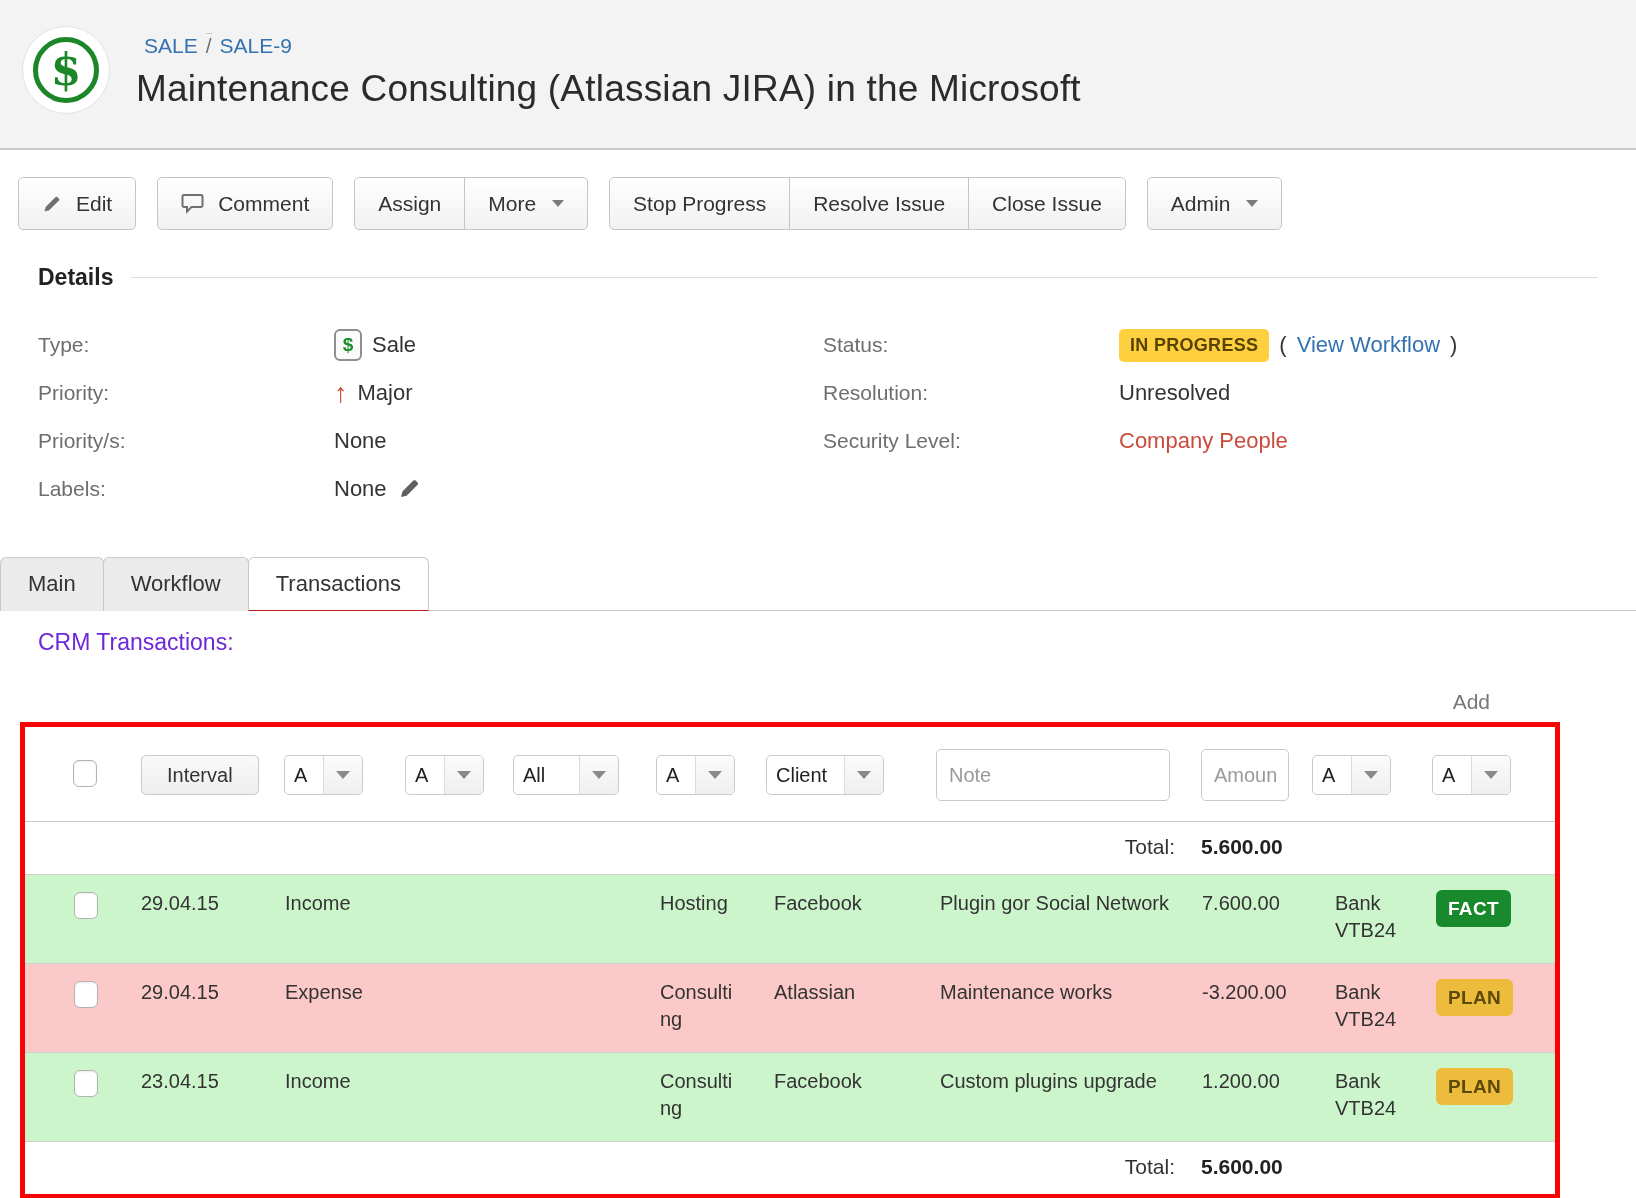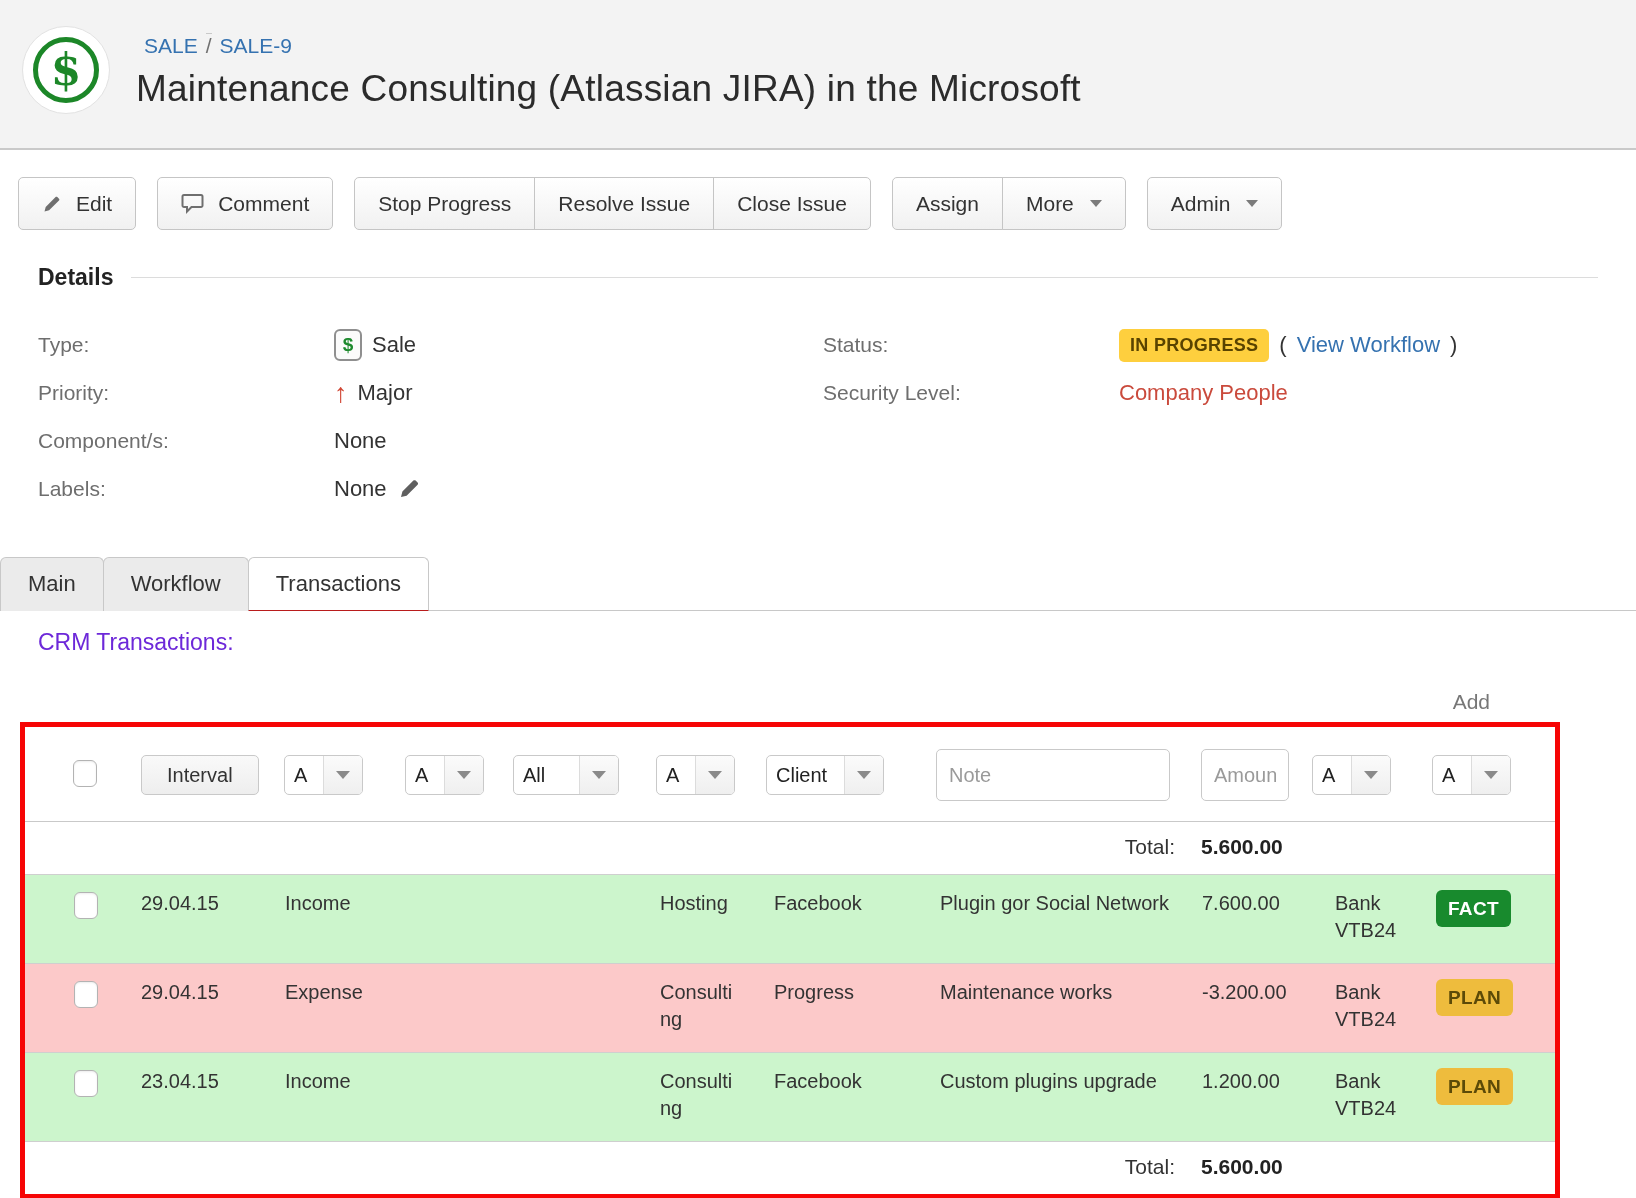--- a/index.html
+++ b/index.html
@@ -188,40 +188,40 @@
     <span class="icon-svg">
       <svg width="23" height="21" viewBox="0 0 23 21">
           <path d="M3 2h17a1.5 1.5 0 0 1 1.5 1.5v9A1.5 1.5 0 0 1 20 14h-9.5L6 18.5V14H3a1.5 1.5 0 0 1-1.5-1.5v-9A1.5 1.5 0 0 1 3 2z" fill="none" stroke="#6f6f6f" stroke-width="2"></path>
         </svg>
     </span>
     <span>Comment</span>
   </button>
 
   <div class="btn-group">
     <button class="btn">
+      <span>Assign</span>
+    </button>
+    <button class="btn">
+      <span>More</span>
+      <span class="caret"></span>
+    </button>
+  </div>
+
+  <div class="btn-group">
+    <button class="btn">
       <span>Stop Progress</span>
     </button>
     <button class="btn">
       <span>Resolve Issue</span>
     </button>
     <button class="btn">
       <span>Close Issue</span>
     </button>
   </div>
 
-  <div class="btn-group">
-    <button class="btn">
-      <span>Assign</span>
-    </button>
-    <button class="btn">
-      <span>More</span>
-      <span class="caret"></span>
-    </button>
-  </div>
-
   <button class="btn">
     <span>Admin</span>
     <span class="caret"></span>
   </button>
 </div>
 
 <div class="details-section">
   <div class="details-heading">
     <h2>Details</h2>
     <div class="rule"></div>
@@ -236,21 +236,21 @@
         </span>
       </div>
       <div class="detail-row">
         <span class="detail-label">Priority:</span>
         <span class="detail-value">
           <span class="priority-arrow">↑</span>
           <span>Major</span>
         </span>
       </div>
       <div class="detail-row">
-        <span class="detail-label">Component/s:</span>
+        <span class="detail-label">Priority/s:</span>
         <span class="detail-value">None</span>
       </div>
       <div class="detail-row">
         <span class="detail-label">Labels:</span>
         <span class="detail-value">
           <span>None</span>
           <span class="icon-svg">
             <svg width="24" height="24" viewBox="0 0 24 24">
                 <path d="M4 20l1.4-5.4 11-11c.6-.6 1.6-.6 2.2 0l2 2c.6.6.6 1.6 0 2.2l-11 11L4 20z" fill="#5f5f5f"></path>
               </svg>
@@ -262,20 +262,24 @@
       <div class="detail-row">
         <span class="detail-label">Status:</span>
         <span class="detail-value">
           <span class="status-badge">IN PROGRESS</span>
           <span>(</span>
             <a href="#" class="workflow-link">View Workflow</a>
             <span>)</span>
         </span>
       </div>
       <div class="detail-row">
+        <span class="detail-label">Resolution:</span>
+        <span class="detail-value">Unresolved</span>
+      </div>
+      <div class="detail-row">
         <span class="detail-label">Security Level:</span>
         <span class="detail-value security-value">Company People</span>
       </div>
     </div>
   </div>
 </div>
 
 <div class="tabbar">
   <div class="tab">Main</div>
   <div class="tab">Workflow</div>
@@ -383,21 +387,21 @@
     <div class="tcell cell-status"><span class="tx-badge badge-fact">FACT</span></div>
   </div>
 
   <div class="trow t-row row-expense">
     <div class="tcell"><span class="checkbox"></span></div>
     <div class="tcell cell-date">29.04.15</div>
     <div class="tcell">Expense</div>
     <div class="tcell"></div>
     <div class="tcell"></div>
     <div class="tcell cell-category">Consulting</div>
-    <div class="tcell cell-client">Progress</div>
+    <div class="tcell cell-client">Atlassian</div>
     <div class="tcell cell-note">Maintenance works</div>
     <div class="tcell cell-amount">-3.200.00</div>
     <div class="tcell cell-account">Bank VTB24</div>
     <div class="tcell cell-status"><span class="tx-badge badge-plan">PLAN</span></div>
   </div>
 
   <div class="trow t-row row-income">
     <div class="tcell"><span class="checkbox"></span></div>
     <div class="tcell cell-date">23.04.15</div>
     <div class="tcell">Income</div>

